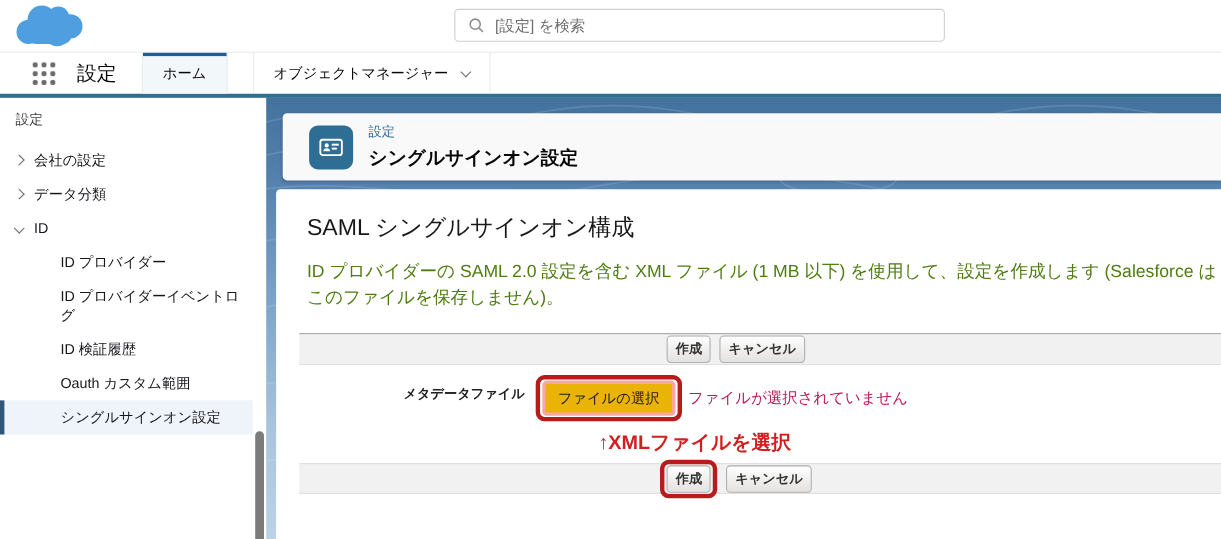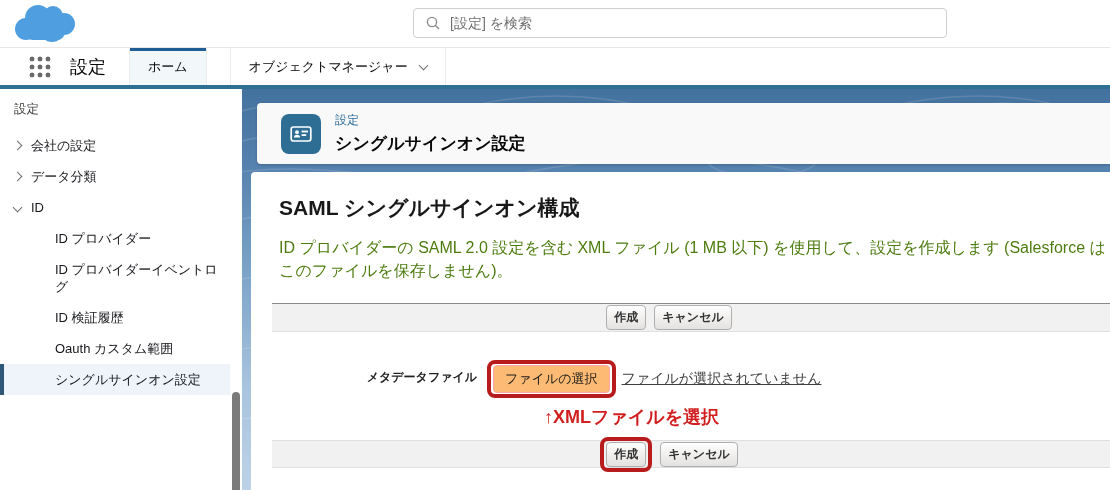--- a/index.html
+++ b/index.html
@@ -13,21 +13,21 @@
     --txt:#181818;
   }
   *{box-sizing:border-box;margin:0;padding:0;}
   html,body{width:1110px;height:490px;overflow:hidden;}
   body{font-family:"Liberation Sans","DejaVu Sans",sans-serif;background:#fff;color:var(--txt);}
   .screen{position:relative;width:1110px;height:490px;background:#fff;}
 
   
   .topbar{position:relative;height:48px;background:#fff;border-bottom:1px solid #e7e7e7;}
   .logo{position:absolute;left:12px;top:3px;width:66px;height:42px;}
-  .search{position:absolute;left:413px;top:8px;width:534px;height:30px;border:1px solid #cfcfcf;
+  .search{position:absolute;left:413px;top:8px;width:446px;height:30px;border:1px solid #cfcfcf;
           border-radius:4px;display:flex;align-items:center;padding-left:12px;gap:10px;background:#fff;}
   .search input{border:none;outline:none;flex:1;font-size:14px;color:#444;background:transparent;
           font-family:inherit;}
   .search input::placeholder{color:#6f6f6f;opacity:1;}
 
   
   .tabbar{position:relative;height:37px;background:#fff;display:flex;align-items:stretch;}
   .waffle{width:24px;height:24px;align-self:center;margin-left:28px;cursor:pointer;
           background-image:radial-gradient(circle,#6b6b6b 2.2px,transparent 2.7px);
           background-size:8px 8px;background-position:0 0;}
@@ -66,39 +66,39 @@
   .banner-card{position:absolute;left:15px;right:0;top:14px;height:61px;background:#f9f9f9;
      border-radius:4px 0 0 4px;box-shadow:0 1px 3px rgba(0,0,0,.2);display:flex;align-items:center;
      padding-left:24px;gap:14px;z-index:2;}
   .banner-icon{width:40px;height:40px;border-radius:8px;background:var(--icon-teal);
      display:flex;align-items:center;justify-content:center;flex:none;}
   .banner-eyebrow{font-size:12px;color:#2a6b9b;margin-bottom:3px;}
   .banner-title{font-size:17px;font-weight:700;color:#080707;}
 
   .main-card{position:absolute;left:9px;right:0;top:83px;bottom:0;background:#fff;
      border-radius:4px 0 0 0;z-index:2;}
-  .page-h1{margin:22px 0 0 28px;font-size:21px;font-weight:700;color:#181818;line-height:1.35;}
+  .page-h1{margin:22px 0 0 28px;font-size:21px;font-weight:400;color:#181818;line-height:1.35;}
   .page-desc{margin:15px 0 0 28px;font-size:16px;color:#4d7c0f;line-height:1.4;}
 
   .form-table{margin:21px 0 0 21px;border-top:1px solid #8a8a8a;}
   .bar{height:28px;background:#f1f1f1;display:flex;align-items:center;overflow:visible;}
   .bar.top{border-bottom:1px solid #dfdfdf;}
   .bar.bottom{border-top:1px solid #dfdfdf;border-bottom:1px solid #dfdfdf;}
   .btn-wrap{width:794px;display:flex;justify-content:center;align-items:center;gap:8px;}
   .cbtn{font-family:Liberation Mono, monospace;font-weight:700;font-size:12px;color:#333;padding:3px 7px;
         border:1px solid #b0afae;border-radius:4px;background:linear-gradient(#fefefe,#e4e2e0);cursor:pointer;}
-  .field-row{min-height:89px;background:#fff;display:flex;padding-top:9px;margin-top:19px;}
+  .field-row{min-height:89px;background:#fff;display:flex;padding-top:9px;}
   .field-label{width:205px;text-align:right;font-size:12px;font-weight:700;color:#212121;padding-top:9px;flex:none;}
   .field-control{margin-left:10px;}
   .control-line{display:flex;align-items:center;}
   .red-outline{display:inline-flex;align-items:center;border:4px solid var(--anno-red);
                border-radius:8px;padding:1px 2px;background:transparent;z-index:3;}
-  .file-btn{font-family:inherit;font-size:13px;color:#1a1a1a;padding:4px 11px;border:1px solid #fca5a5;
-            border-radius:4px;background:#fdba74;cursor:pointer;}
-  .file-status{font-size:14px;color:#404040;margin-left:6px;text-decoration:underline;}
+  .file-btn{font-family:inherit;font-size:13px;color:#1a1a1a;padding:4px 11px;border:3px solid #fca5a5;
+            border-radius:4px;background:#eab308;cursor:pointer;}
+  .file-status{font-size:14px;color:#be185d;margin-left:6px;}
   .annotation{margin:7px 0 0 57px;font-size:18px;font-weight:700;color:var(--anno-red-text);}
 </style>
 </head>
 <body>
 
 <div class="screen">
 
   <header class="topbar">
     <svg class="logo" viewBox="0 0 66 42">
       <g fill="#4f9fe0">

